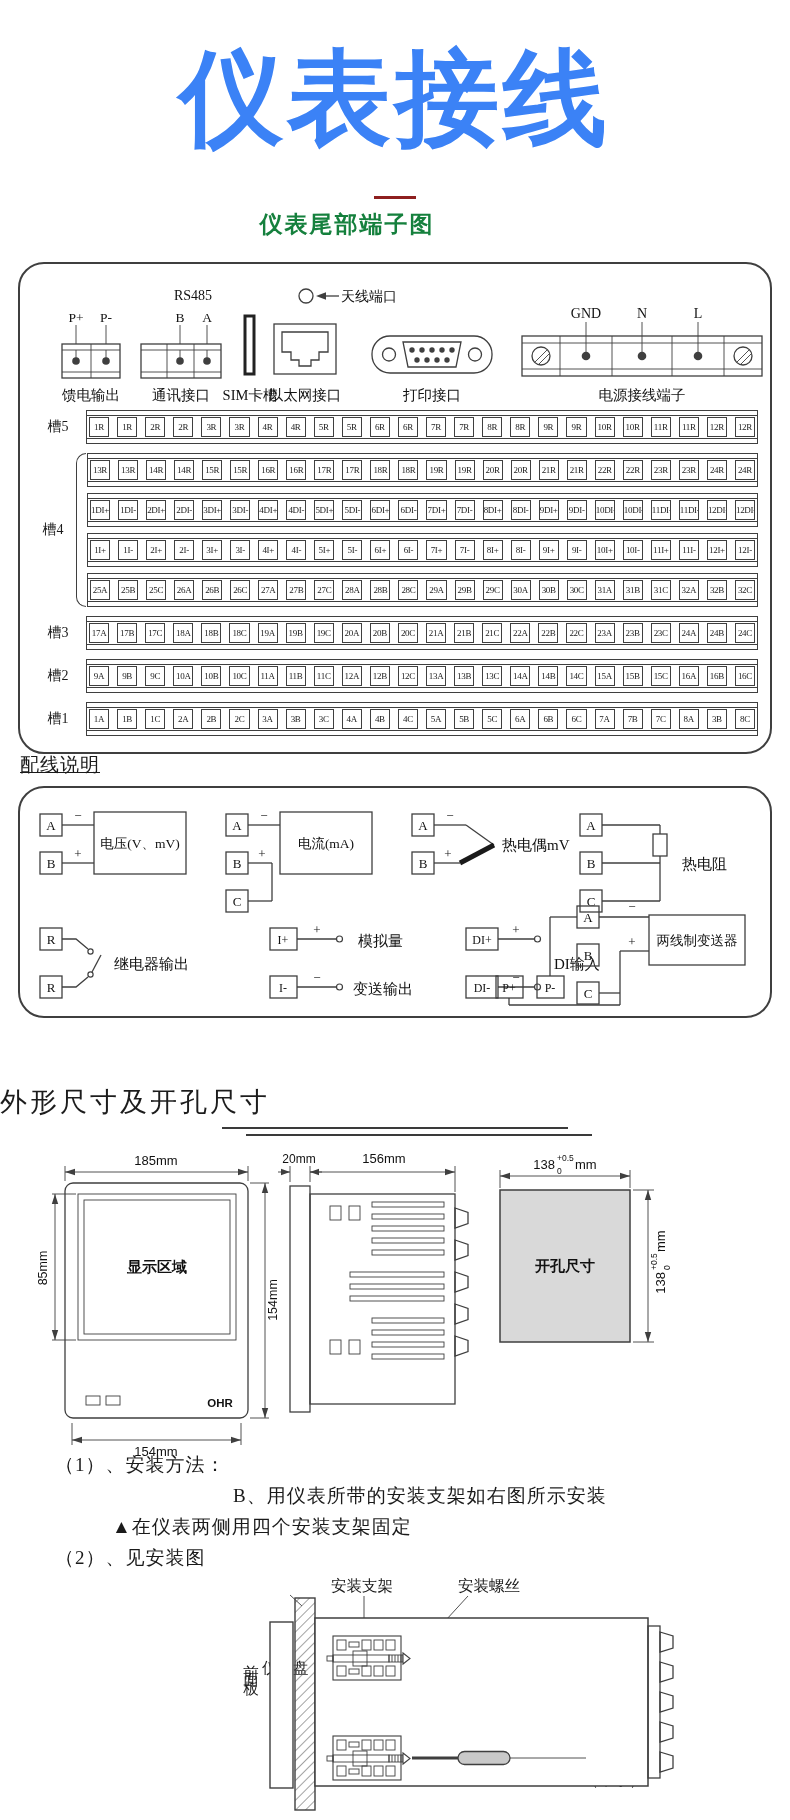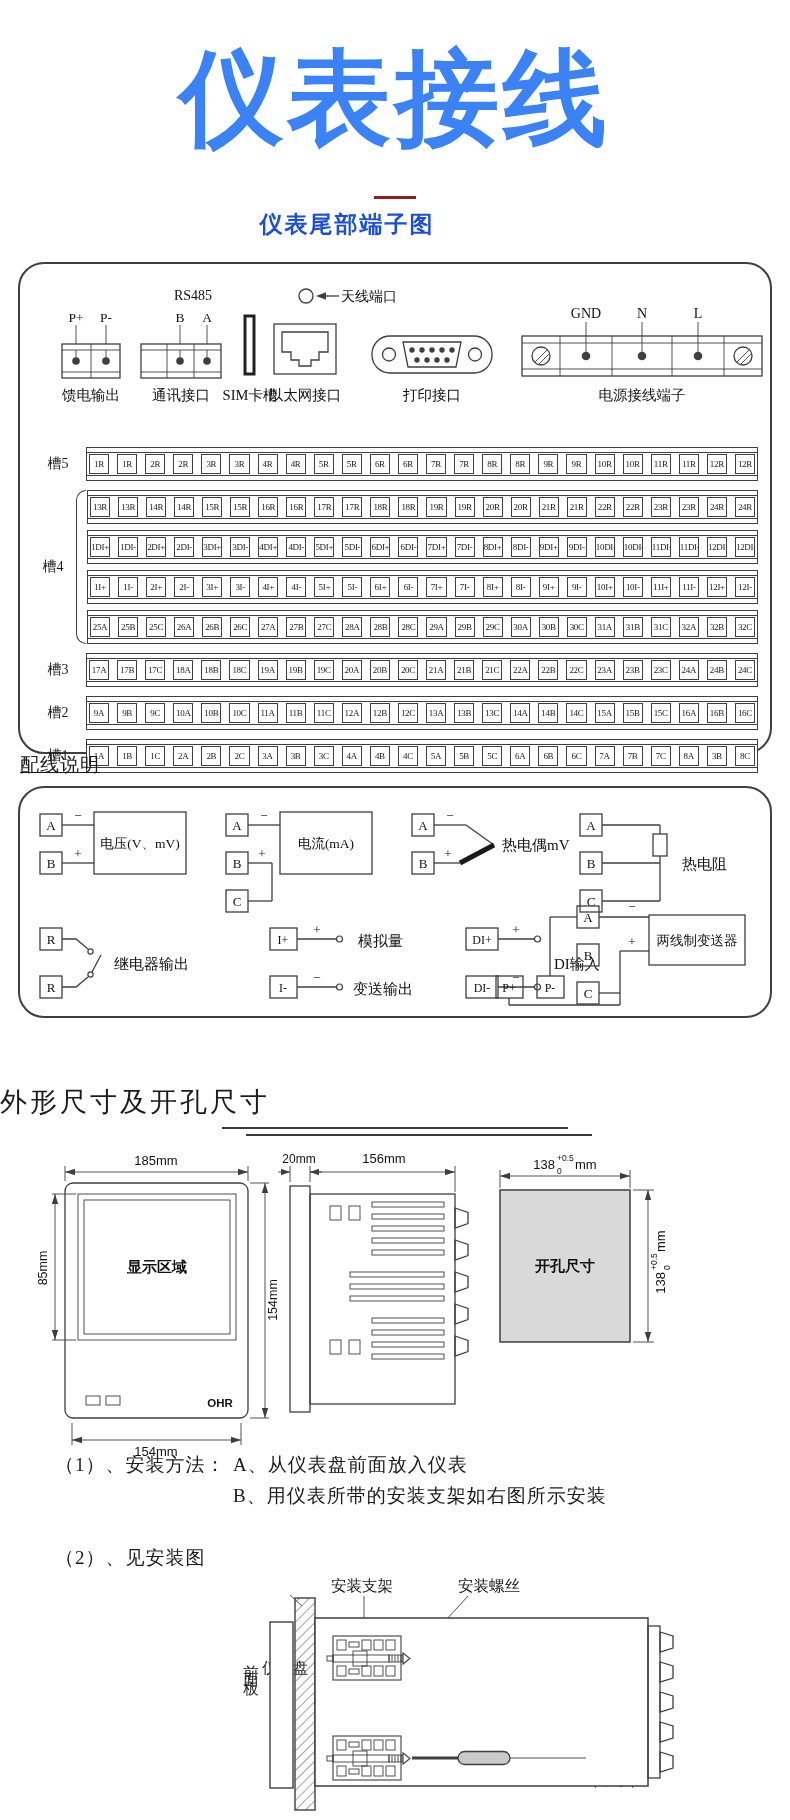--- a/index.html
+++ b/index.html
@@ -5,25 +5,25 @@
   html,body{margin:0;padding:0;background:#fff;}
   #page{position:relative;width:790px;height:1820px;background:#fff;
         font-family:"Liberation Serif","DejaVu Serif",serif;color:#1a1a1a;overflow:hidden;}
   .abs{position:absolute;}
   #main-title{top:40px;left:0;width:100%;text-align:center;
     font-family:"Liberation Sans","DejaVu Sans",sans-serif;font-weight:bold;
     font-size:104px;letter-spacing:4px;color:#3b82f6;line-height:1.12;}
   #title-rule{top:196px;left:374px;width:42px;height:3px;background:#8e1f1f;}
   #subtitle{top:209px;left:0;width:694px;text-align:center;
     font-family:"Liberation Sans","DejaVu Sans",sans-serif;font-weight:600;
-    font-size:23px;letter-spacing:2px;color:#1d4ed8;}
+    font-size:23px;letter-spacing:2px;color:#15803d;}
   .panel{position:absolute;border:2px solid #3f3f3f;border-radius:26px;background:#fff;}
   #terminal-panel{top:262px;left:18px;width:750px;height:488px;}
   #connector-svg{margin-top:8px;}
-  #slots{position:absolute;left:10px;top:146px;width:728px;margin-top:37px;}
+  #slots{position:absolute;left:10px;top:146px;width:728px;}
   .slot-group{display:flex;align-items:center;margin-bottom:9px;}
   .slot-label{flex:none;width:56px;text-align:center;font-size:14px;}
   .slot-group.multi .slot-label{width:46px;}
   .slot-bracket{flex:none;width:9px;align-self:stretch;margin-right:1px;
     border-left:1.6px solid #3f3f3f;border-top:1.6px solid #3f3f3f;border-bottom:1.6px solid #3f3f3f;
     border-radius:10px 0 0 10px;}
   .slot-rowstack{flex:1;display:flex;flex-direction:column;gap:6px;}
   .trow{border:1.3px solid #3f3f3f;background:#fff;}
   .strip{height:4px;}
   .trow .strip:first-child{border-bottom:1px solid #3f3f3f;}
@@ -660,22 +660,22 @@
       <g transform="translate(647,120) rotate(-90)">
         <text x="-4" y="0" text-anchor="end" font-size="13" class="dim">138</text>
         <text x="-2" y="-8" font-size="8.5" class="dim">+0.5</text>
         <text x="-2" y="5" font-size="8.5" class="dim">0</text>
         <text x="16" y="0" font-size="13" class="dim">mm</text>
       </g>
     </g>
   </svg>
 
   <div class="abs body-text" style="top:1452px;left:55px;">（1）、安装方法：</div>
-  <div class="abs body-text" style="top:1452px;left:233px;">A、从仪表盘前面放入仪表</div>
   <div class="abs body-text" style="top:1483px;left:233px;">B、用仪表所带的安装支架如右图所示安装</div>
+  <div class="abs body-text" style="top:1514px;left:112px;">▲在仪表两侧用四个安装支架固定</div>
   <div class="abs body-text" style="top:1545px;left:55px;">（2）、见安装图</div>
 
   <div class="abs diagram-label" style="top:1658px;left:262px;text-align:center;">仪表盘</div>
   <div class="abs diagram-label" style="top:1576px;left:331px;">安装支架</div>
   <div class="abs diagram-label" style="top:1576px;left:436px;margin-left:22px;">安装螺丝</div>
   <div id="front-panel-label" class="abs" style="top:1652px;left:240px;">前面板</div>
   <div class="abs diagram-label" style="top:1746px;left:588px;">螺丝刀</div>
   <div class="abs diagram-label" style="top:1770px;left:583px;">（十字）</div>
 
   <svg class="abs" style="top:1570px;left:228px;" width="470" height="248" viewBox="0 0 470 248">

